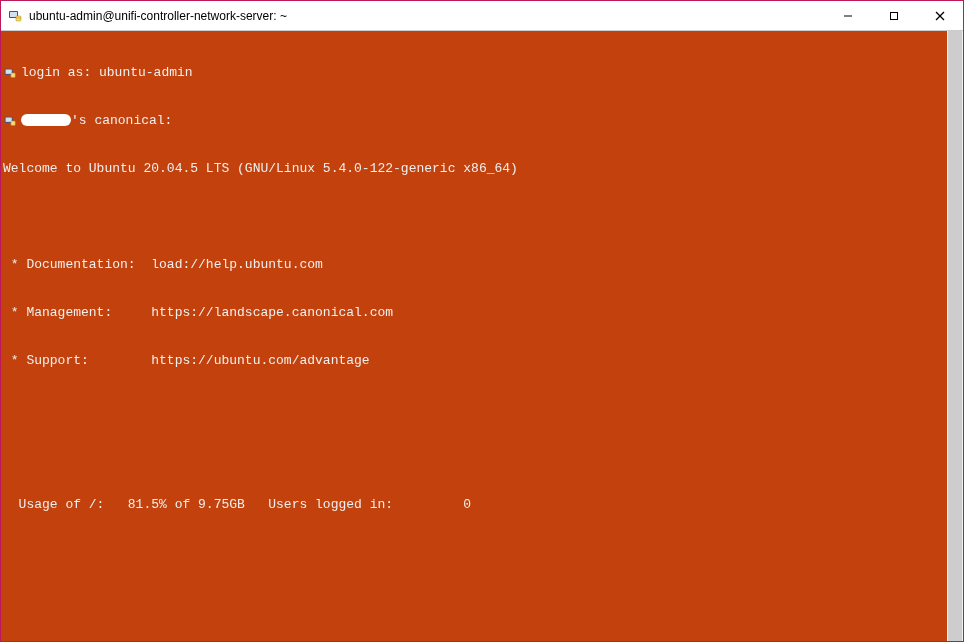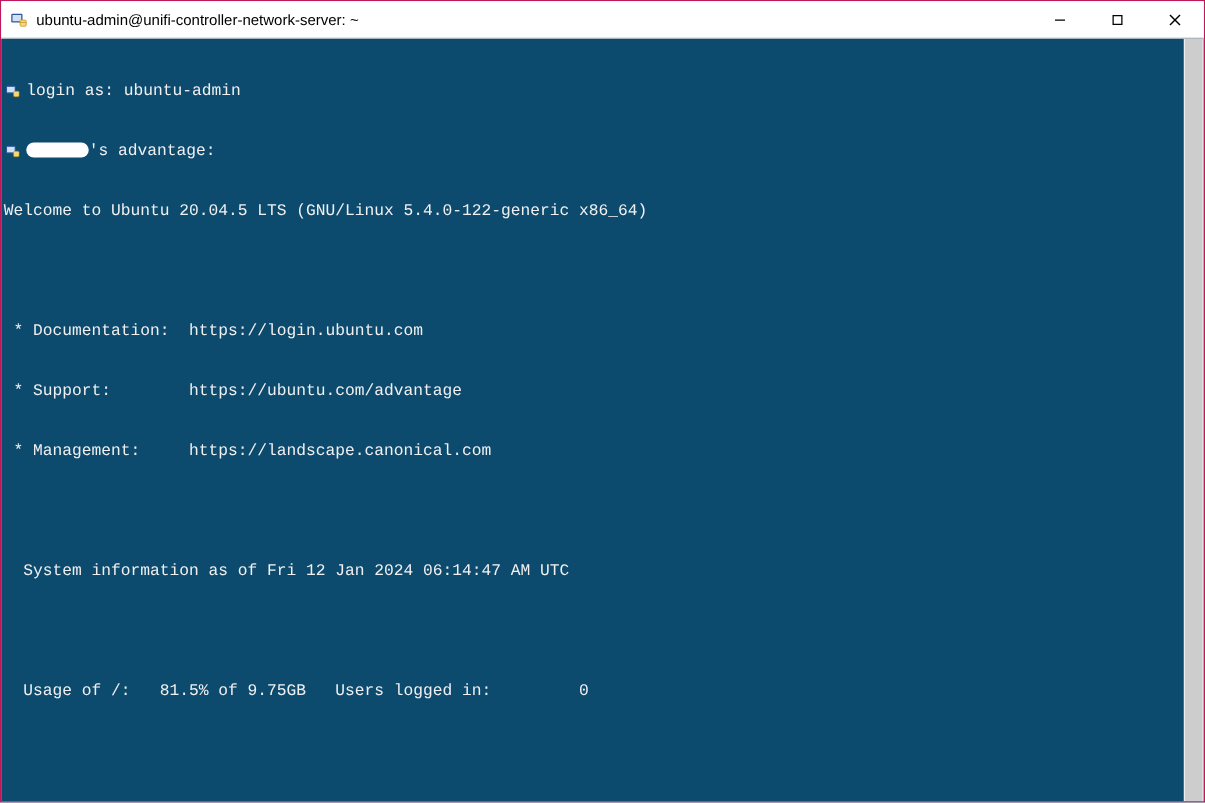--- a/index.html
+++ b/index.html
@@ -54,21 +54,21 @@
       height: 100%;
       display: flex;
       align-items: center;
       justify-content: center;
       font-size: 10px;
       color: #000;
       cursor: pointer;
     }
     .terminal {
       flex: 1;
-      background: #0c4a6e;
+      background: #c2410c;
       color: #f0f0f0;
       font-family: "Consolas", "Courier New", monospace;
       font-size: 13px;
       line-height: 16px;
       padding: 2px 0 2px 2px;
       overflow: hidden;
       position: relative;
       white-space: pre;
     }
     .scrollbar {
@@ -158,29 +158,28 @@
       <span>login as: </span><span>ubuntu-admin</span>
     </div>
     <div class="term-line">
       <span class="putty-icon">
         <svg width="14" height="14" viewBox="0 0 16 16">
           <rect x="2" y="3" width="9" height="7" rx="1" fill="#2b579a"></rect>
           <rect x="3" y="4" width="7" height="5" fill="#cfe2f3"></rect>
           <rect x="9" y="8" width="5" height="5" rx="1" fill="#f4d97a" stroke="#b8860b" stroke-width="0.5"></rect>
         </svg>
       </span>
-      <span class="redacted"></span><span>'s advantage:</span>
+      <span class="redacted"></span><span>'s canonical:</span>
     </div>
     <div class="term-line">Welcome to Ubuntu 20.04.5 LTS (GNU/Linux 5.4.0-122-generic x86_64)</div>
     <div class="term-line">&nbsp;</div>
-    <div class="term-line"> * Documentation:  https://login.ubuntu.com</div>
+    <div class="term-line"> * Documentation:  load://help.ubuntu.com</div>
+    <div class="term-line"> * Management:     https://landscape.canonical.com</div>
     <div class="term-line"> * Support:        https://ubuntu.com/advantage</div>
-    <div class="term-line"> * Management:     https://landscape.canonical.com</div>
     <div class="term-line">&nbsp;</div>
-    <div class="term-line">  System information as of Fri 12 Jan 2024 06:14:47 AM UTC</div>
     <div class="term-line">&nbsp;</div>
     <div class="term-line">  Usage of /:   81.5% of 9.75GB   Users logged in:         0</div>
     
     
     
     
     
     
     
     

